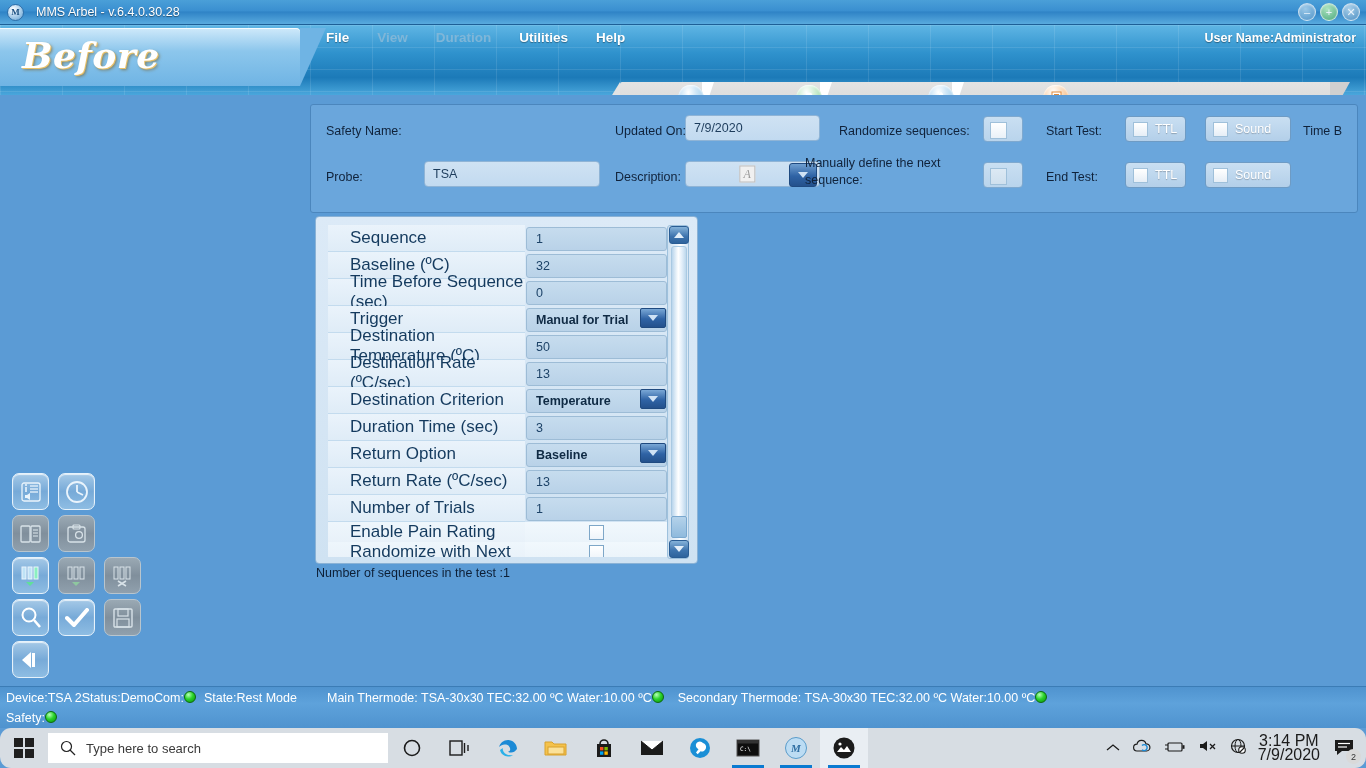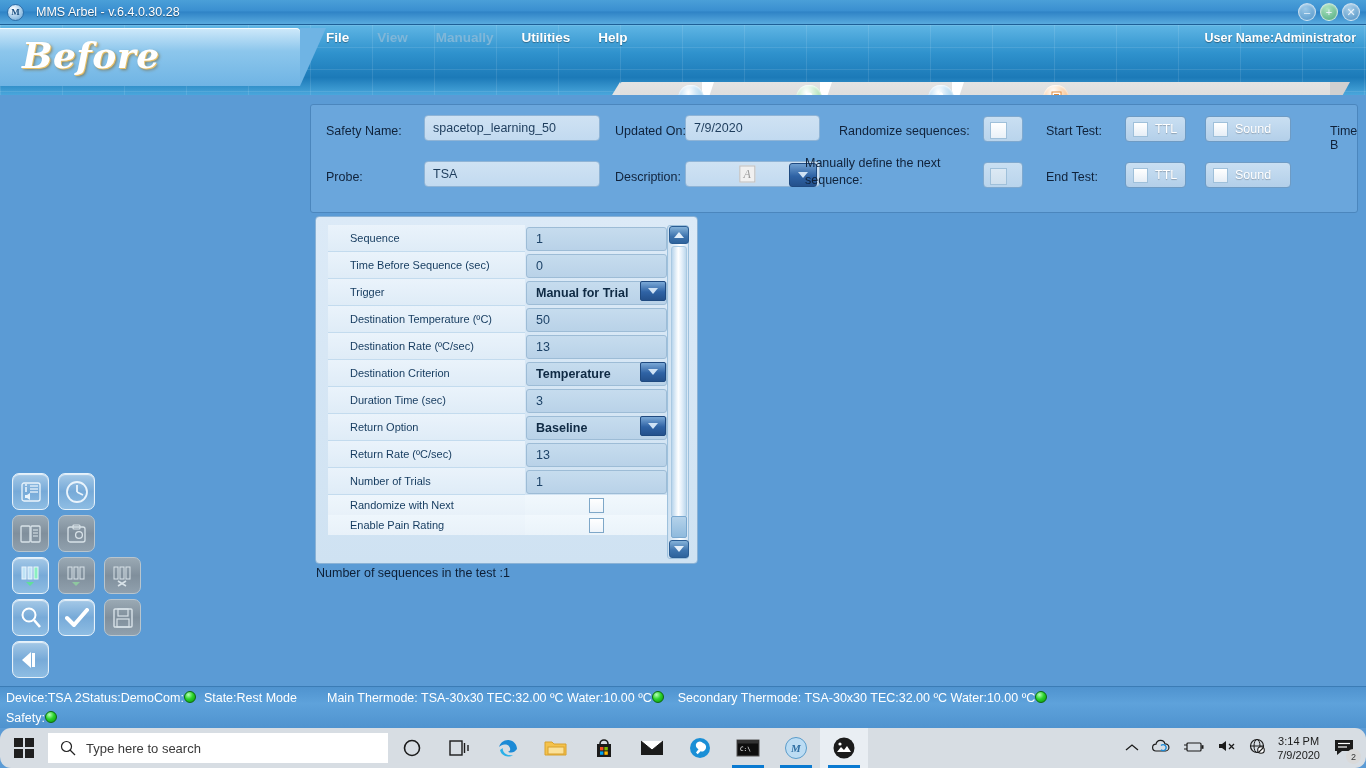--- a/index.html
+++ b/index.html
@@ -190,21 +190,21 @@
     border: 1px solid #8ab2d6; border-radius: 4px;
     padding: 8px 8px 6px 12px;
   }
   .seq-table {
     position: relative; width: 340px; height: 100%; overflow: hidden;
   }
   .row { display: flex; height: 27px; align-items: center; }
   .row.small { height: 20px; }
   .row-label {
     width: 197px; height: 100%;
-    font-size: 11px; color: #143a5e;
+    font-size: 17px; color: #143a5e;
     display: flex; align-items: center; padding-left: 22px;
     background: linear-gradient(to bottom, #eaf3fb, #dfecf7);
     border-bottom: 1px solid #c3dbee;
   }
   .row.small .row-label { background: linear-gradient(to bottom, #eef6fc, #e8f1f9); border-bottom: none; }
   .row-val {
     width: 143px; height: 100%; position: relative;
     display: flex; align-items: center;
   }
   .val-field {
@@ -309,21 +309,21 @@
     width: 340px; height: 30px; background: #ffffff;
     display: flex; align-items: center; padding-left: 12px; gap: 10px;
   }
   .search-ph { font-size: 13px; color: #3a3a3a; }
   .tb-ic { width: 48px; height: 40px; display: flex; align-items: center; justify-content: center; position: relative; }
   .tb-ic.active { background: #e9eef3; }
   .tb-ic .underline {
     position: absolute; bottom: 0; left: 8px; width: 32px; height: 3px; background: #0a7ad1;
   }
   .tray { position: absolute; right: 0; top: 0; height: 40px; display: flex; align-items: center; gap: 12px; padding-right: 8px; }
-  .tray-clock { font-size: 11px; color: #1b1b1b; line-height: 14px; text-align: center; }
+  .tray-clock { font-size: 16px; color: #1b1b1b; line-height: 14px; text-align: center; }
   .tray-badge {
     position: relative; width: 26px; height: 26px; display:flex; align-items:center; justify-content:center;
   }
   .tray-badge .num {
     position: absolute; right: -3px; bottom: -3px; width: 15px; height: 15px; border-radius: 50%;
     background: #d9d9d9; color: #333; font-size: 9px;
     display: flex; align-items: center; justify-content: center;
   }
 </style>
 </head>
@@ -344,21 +344,21 @@
   <div class="header">
     <div class="gridlines"></div>
 
     <div class="logo-panel">
       <div class="logo-text">Before</div>
     </div>
 
     <div class="menubar">
       <div class="menu-item">File</div>
       <div class="menu-item disabled">View</div>
-      <div class="menu-item disabled">Manually</div>
+      <div class="menu-item disabled">Duration</div>
       <div class="menu-item">Utilities</div>
       <div class="menu-item">Help</div>
     </div>
 
     <div class="username">User Name:Administrator</div>
 
     <div class="tabstrip">
       <div class="tab">
         <span class="tab-label">TEST</span>
         <span class="tab-ico ico-blue">
@@ -401,40 +401,39 @@
             </svg>
         </span>
       </div>
     </div>
   </div>
 
   <div class="workspace">
 
     <div class="content-panel">
       <div class="fld-label" style="left:15px; top:19px;">Safety Name:</div>
-      <div class="fld-box" style="left:113px; top:10px; width:176px; height:26px;">spacetop_learning_50</div>
 
       <div class="fld-label" style="left:304px; top:19px;">Updated On:</div>
       <div class="fld-box" style="left:374px; top:10px; width:135px; height:26px;">7/9/2020</div>
 
       <div class="fld-label" style="left:528px; top:19px;">Randomize sequences:</div>
       <div class="chk-box" style="left:672px; top:11px; width:40px; height:26px;">
           <span class="inner"></span>
         </div>
 
       <div class="fld-label" style="left:735px; top:19px;">Start Test:</div>
       <div class="sig-box" style="left:814px; top:11px; width:61px; height:26px;">
         <span class="sq"></span>
         <span class="txt">TTL</span>
       </div>
       <div class="sig-box" style="left:894px; top:11px; width:86px; height:26px;">
         <span class="sq"></span>
         <span class="txt">Sound</span>
       </div>
-      <div class="fld-label" style="left:992px; top:19px;margin-left:27px;">Time B</div>
+      <div class="fld-label" style="left:992px; top:19px;">Time B</div>
 
       <div class="fld-label" style="left:15px; top:65px;">Probe:</div>
       <div class="fld-box" style="left:113px; top:56px; width:176px; height:26px;">TSA</div>
 
       <div class="fld-label" style="left:304px; top:65px;">Description:</div>
       <div class="fld-box" style="left:374px; top:56px; width:135px; height:26px; padding:0;">
         <span class="desc-a">A</span>
         <span class="dd-btn" style="right:2px; top:1px;">
             <span class="dd-arrow"></span>
           </span>
@@ -459,20 +458,26 @@
     <div class="seq-wrap">
       <div class="seq-table">
 
         <div class="row">
           <div class="row-label">Sequence</div>
           <div class="row-val">
               <span class="val-field">1</span>
             </div>
         </div>
 
+        <div class="row">
+          <div class="row-label">Baseline (ºC)</div>
+          <div class="row-val">
+              <span class="val-field">32</span>
+            </div>
+        </div>
 
         <div class="row">
           <div class="row-label">Time Before Sequence (sec)</div>
           <div class="row-val">
               <span class="val-field">0</span>
             </div>
         </div>
 
         <div class="row">
           <div class="row-label">Trigger</div>
@@ -533,28 +538,28 @@
         </div>
 
         <div class="row">
           <div class="row-label">Number of Trials</div>
           <div class="row-val">
               <span class="val-field">1</span>
             </div>
         </div>
 
         <div class="row small">
-          <div class="row-label">Randomize with Next</div>
+          <div class="row-label">Enable Pain Rating</div>
           <div class="row-check">
               <span class="cb"></span>
             </div>
         </div>
 
         <div class="row small">
-          <div class="row-label">Enable Pain Rating</div>
+          <div class="row-label">Randomize with Next</div>
           <div class="row-check">
               <span class="cb"></span>
             </div>
         </div>
 
       </div>
 
       <div class="sb">
         <div class="sb-btn up">
             <span class="sb-arrow-up"></span>

